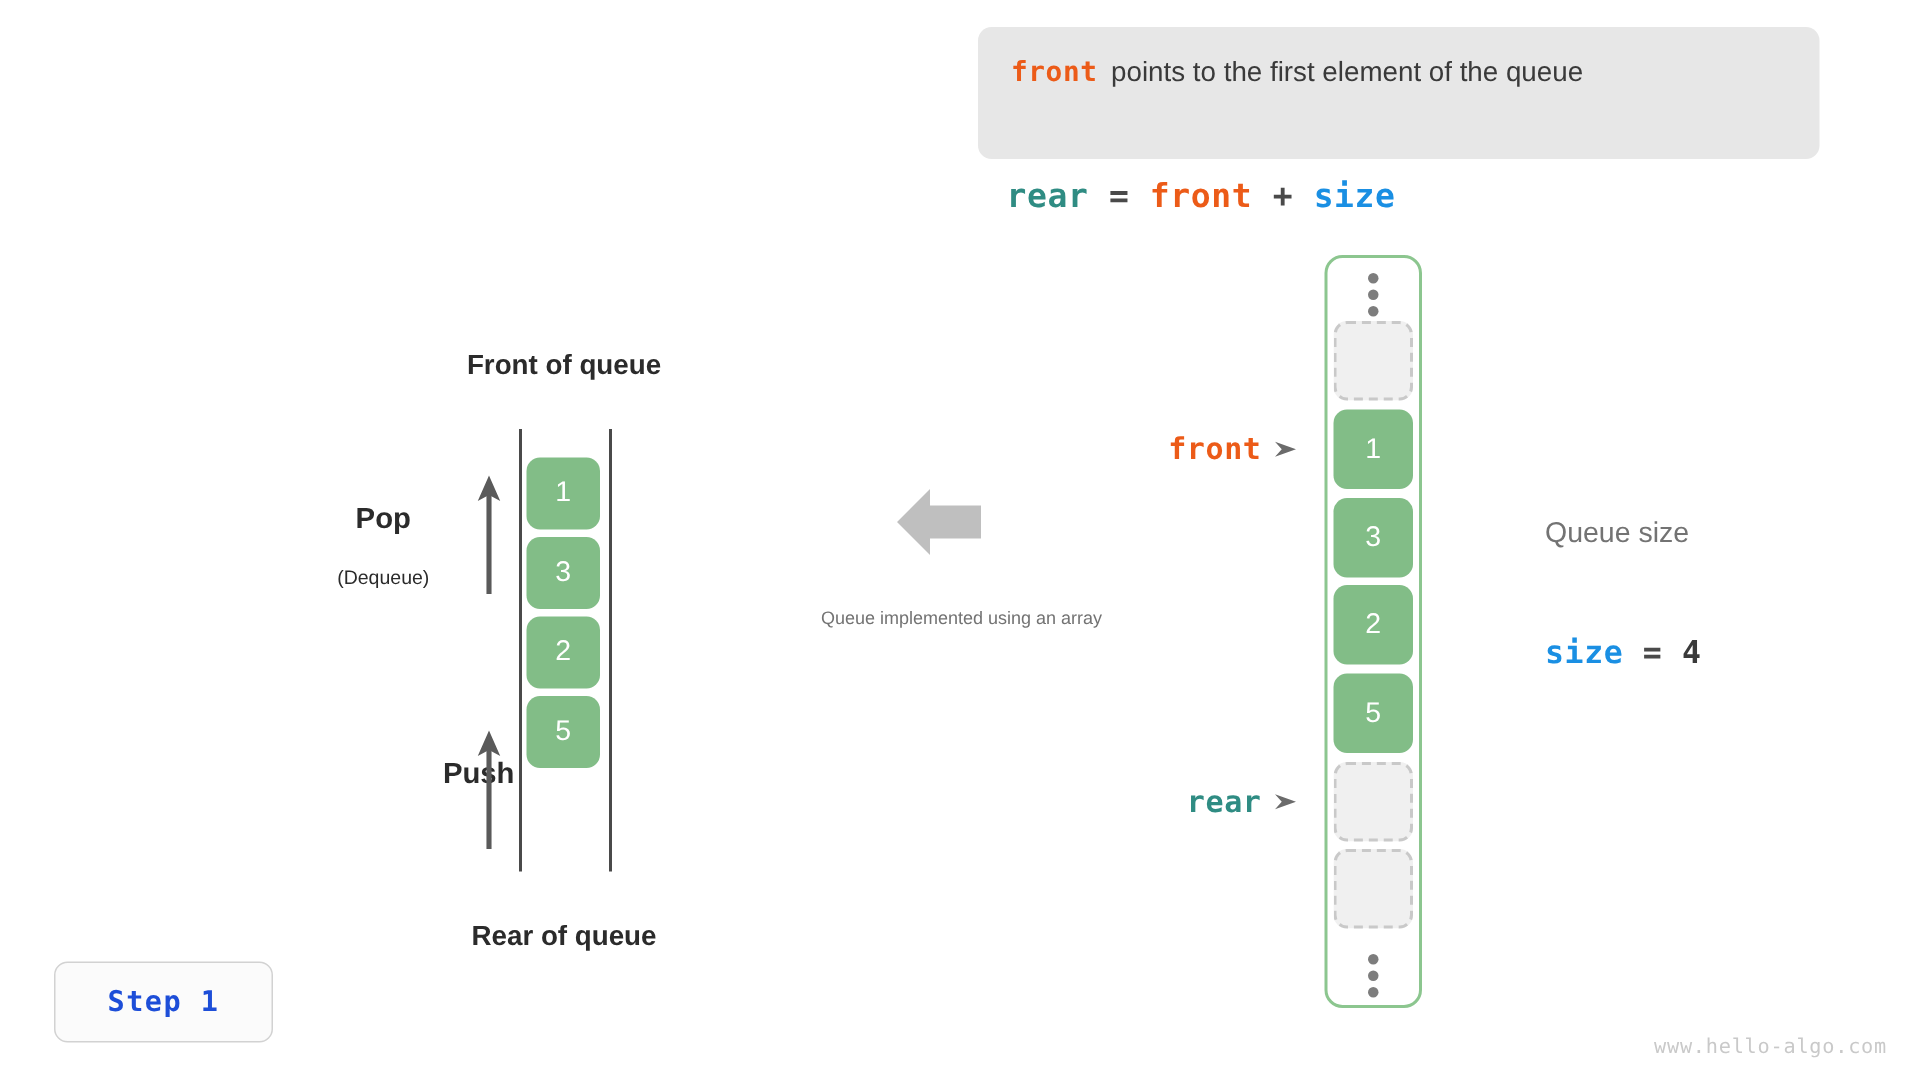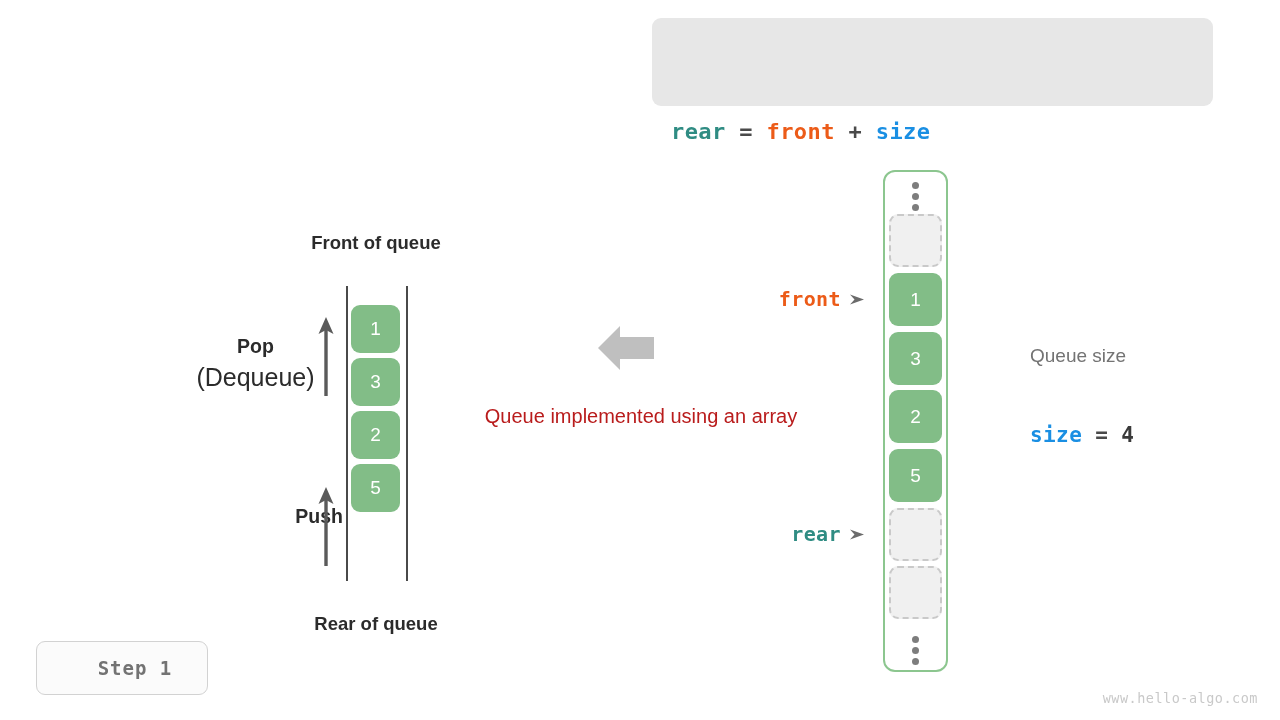--- a/index.html
+++ b/index.html
@@ -51,33 +51,33 @@
   #rail-right{left:406px;}
 
   .qcell{
     left:351px;width:49px;height:48px;border-radius:9px;
     background:#82bd87;color:#ffffff;
     font-size:19px;display:flex;align-items:center;justify-content:center;
   }
 
   .op-label{width:175px;text-align:center;color:#2b2b2b;white-space:nowrap;}
   .op-title{font-size:19.5px;font-weight:bold;}
-  .op-sub{font-size:25px;margin-top:5px;}
+  .op-sub{font-size:13px;margin-top:19px;}
   #pop-label{left:168px;top:335px;}
   #push-label{left:168px;top:505px;text-align:right;}
 
   .uparrow{width:18px;}
   #pop-arrow{left:317px;top:316px;height:80px;}
   #push-arrow{left:317px;top:486px;height:80px;}
 
   
   #center-arrow{left:598px;top:325px;width:56px;height:46px;}
   #center-caption{
     left:455px;top:405px;width:372px;text-align:center;
-    font-size:20px;color:#b91c1c;white-space:nowrap;
+    font-size:12px;color:#737373;white-space:nowrap;
   }
 
   
   #array-container{
     left:883px;top:170px;width:65px;height:502px;
     border:2px solid #8cc68f;border-radius:12px;
     box-sizing:border-box;background:#ffffff;
   }
   .acell{
     left:889px;width:53px;height:53px;border-radius:9px;
@@ -110,34 +110,37 @@
   }
   #size-expr .op{color:#4a4a4a;font-weight:bold;
     font-family:"DejaVu Sans Mono","Liberation Mono",monospace;}
 
   
   #step-badge{
     left:36px;top:641px;width:144px;height:52px;
     border:1px solid #d2d2d2;border-radius:9px;background:#fbfbfb;
     display:flex;align-items:center;justify-content:center;
     font-family:"DejaVu Sans Mono","Liberation Mono",monospace;
-    font-weight:bold;font-size:19px;color:#737373;letter-spacing:1px;padding-left:26px;
+    font-weight:bold;font-size:19px;color:#1d4ed8;letter-spacing:1px;
   }
 
   
   #watermark{
     right:22px;bottom:14px;
     font-family:"DejaVu Sans Mono","Liberation Mono",monospace;
     font-size:13.5px;color:#c9c9c9;letter-spacing:.5px;white-space:nowrap;
   }
 </style>
 </head>
 <body>
 
 <div class="abs" id="legend-box">
+  <div class="legend-line">
+    <span class="mono kw-front">front</span><span>points to the first element of the queue</span>
+  </div>
 </div>
 
 <div class="abs mono" id="formula">
   <span class="kw-rear">rear</span>
   <span class="op">=</span>
   <span class="kw-front">front</span>
   <span class="op">+</span>
   <span class="kw-size">size</span>
 </div>
 

